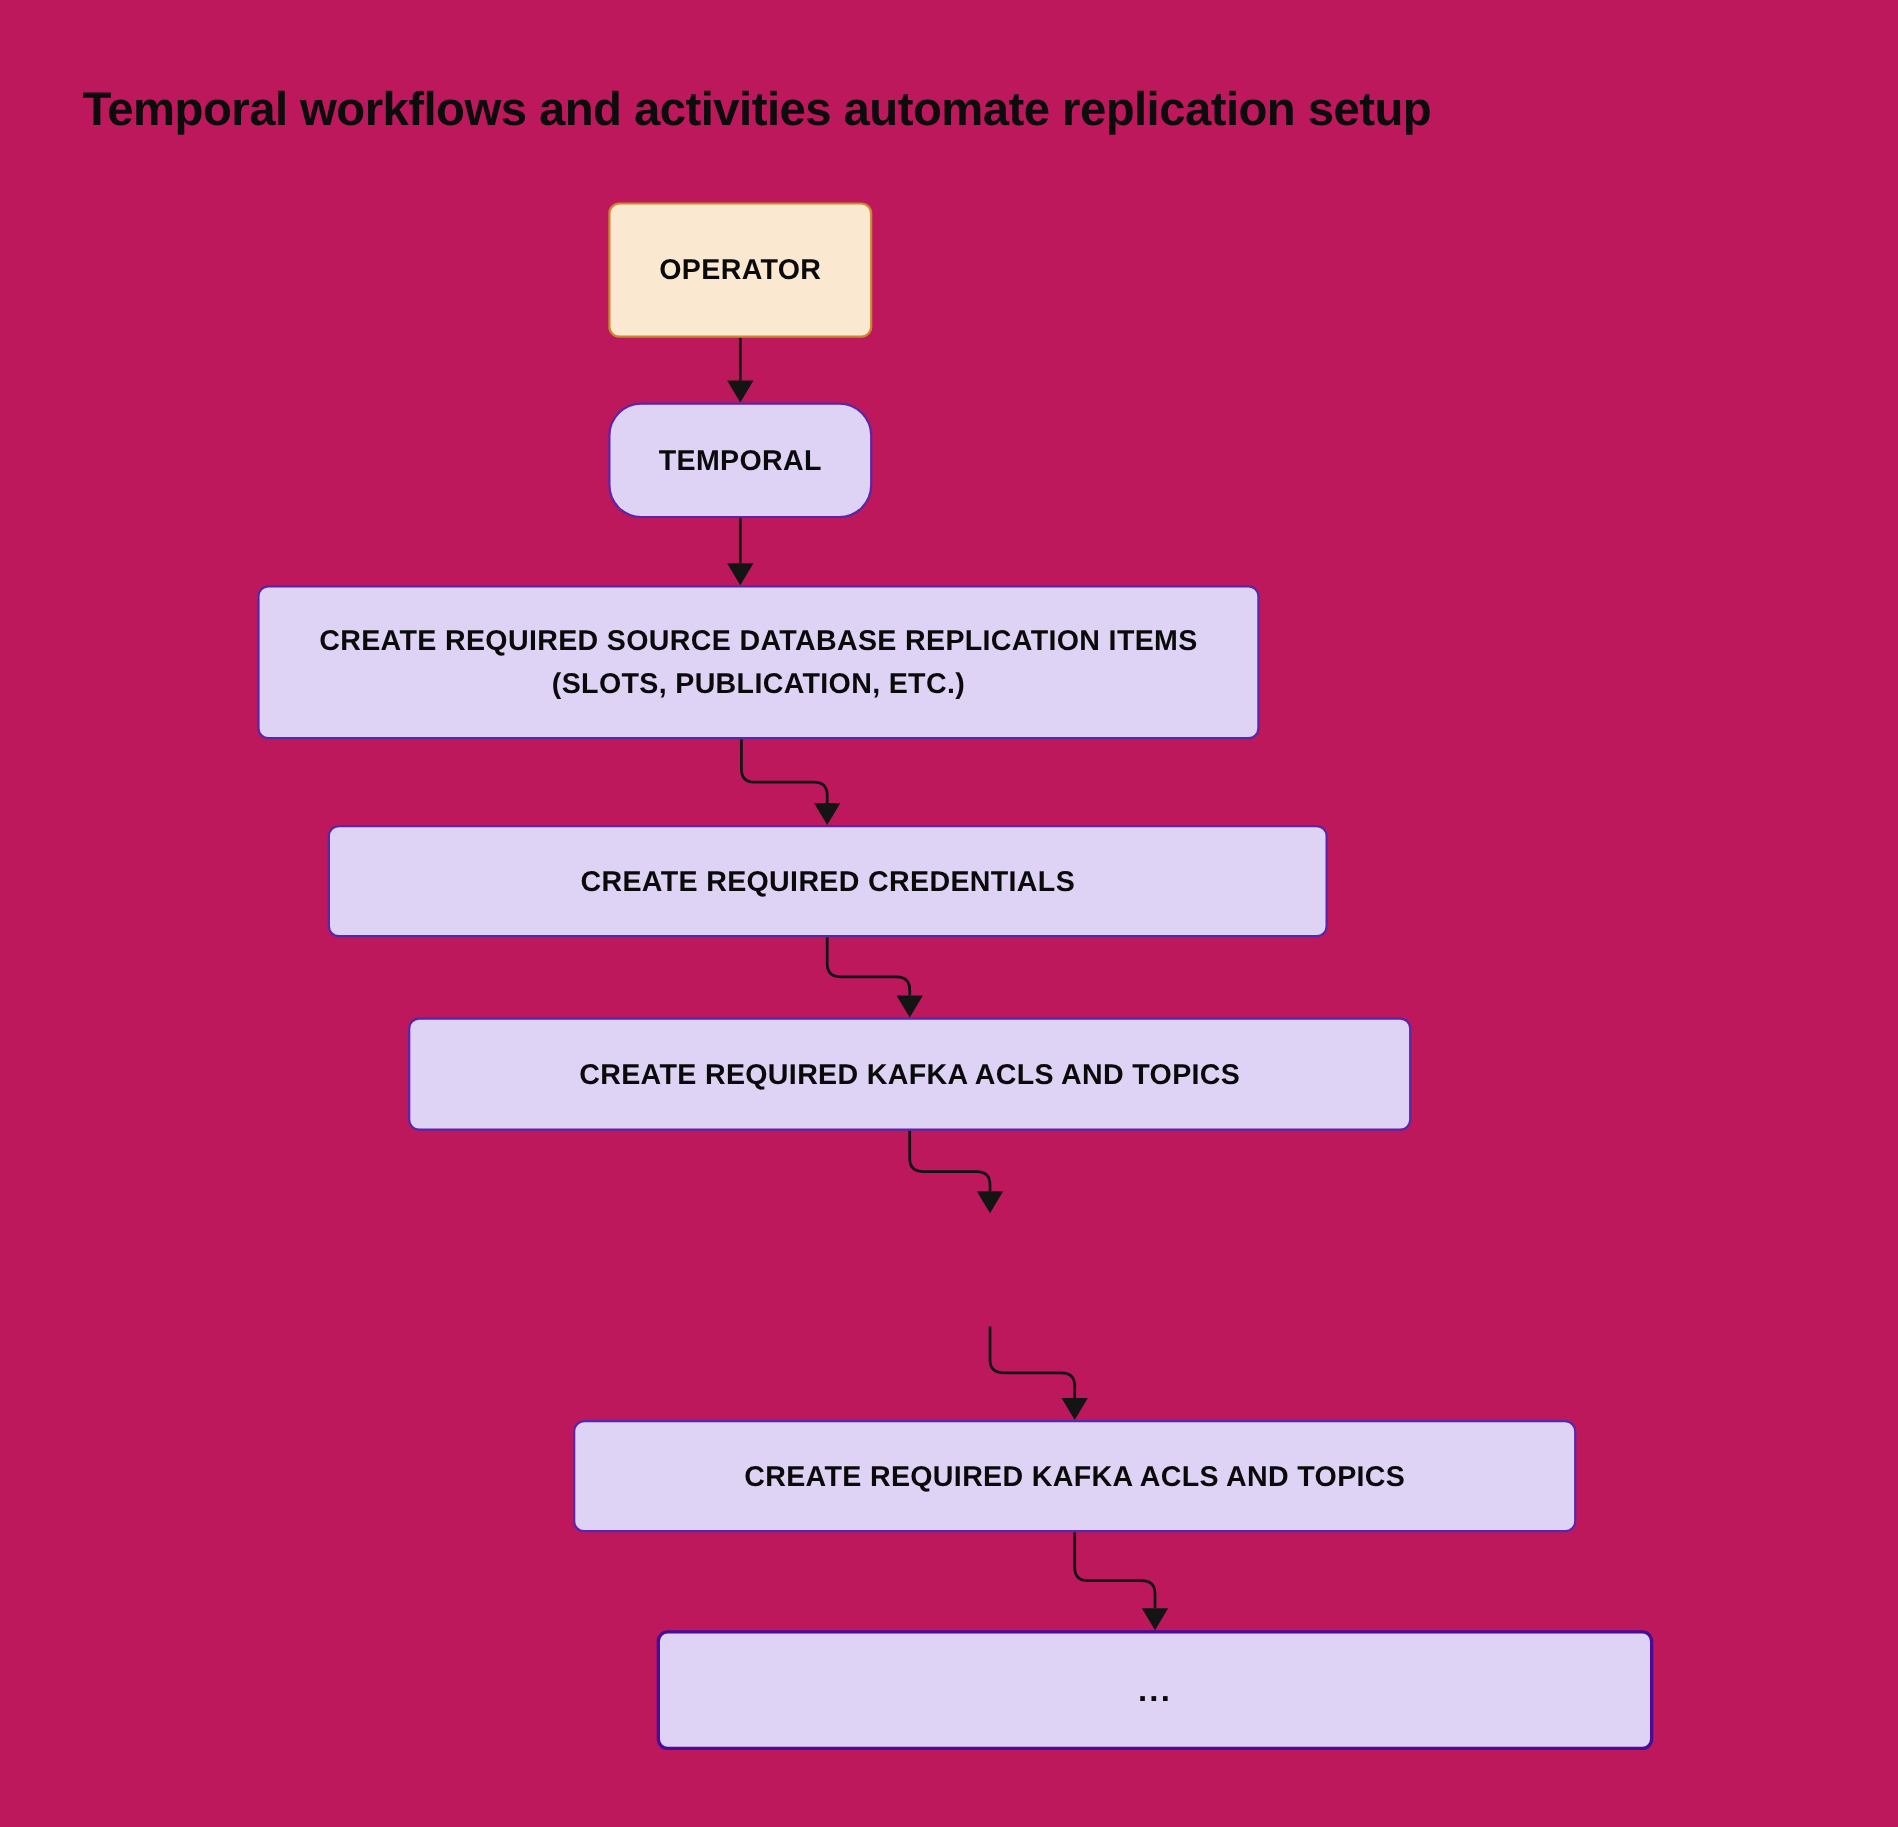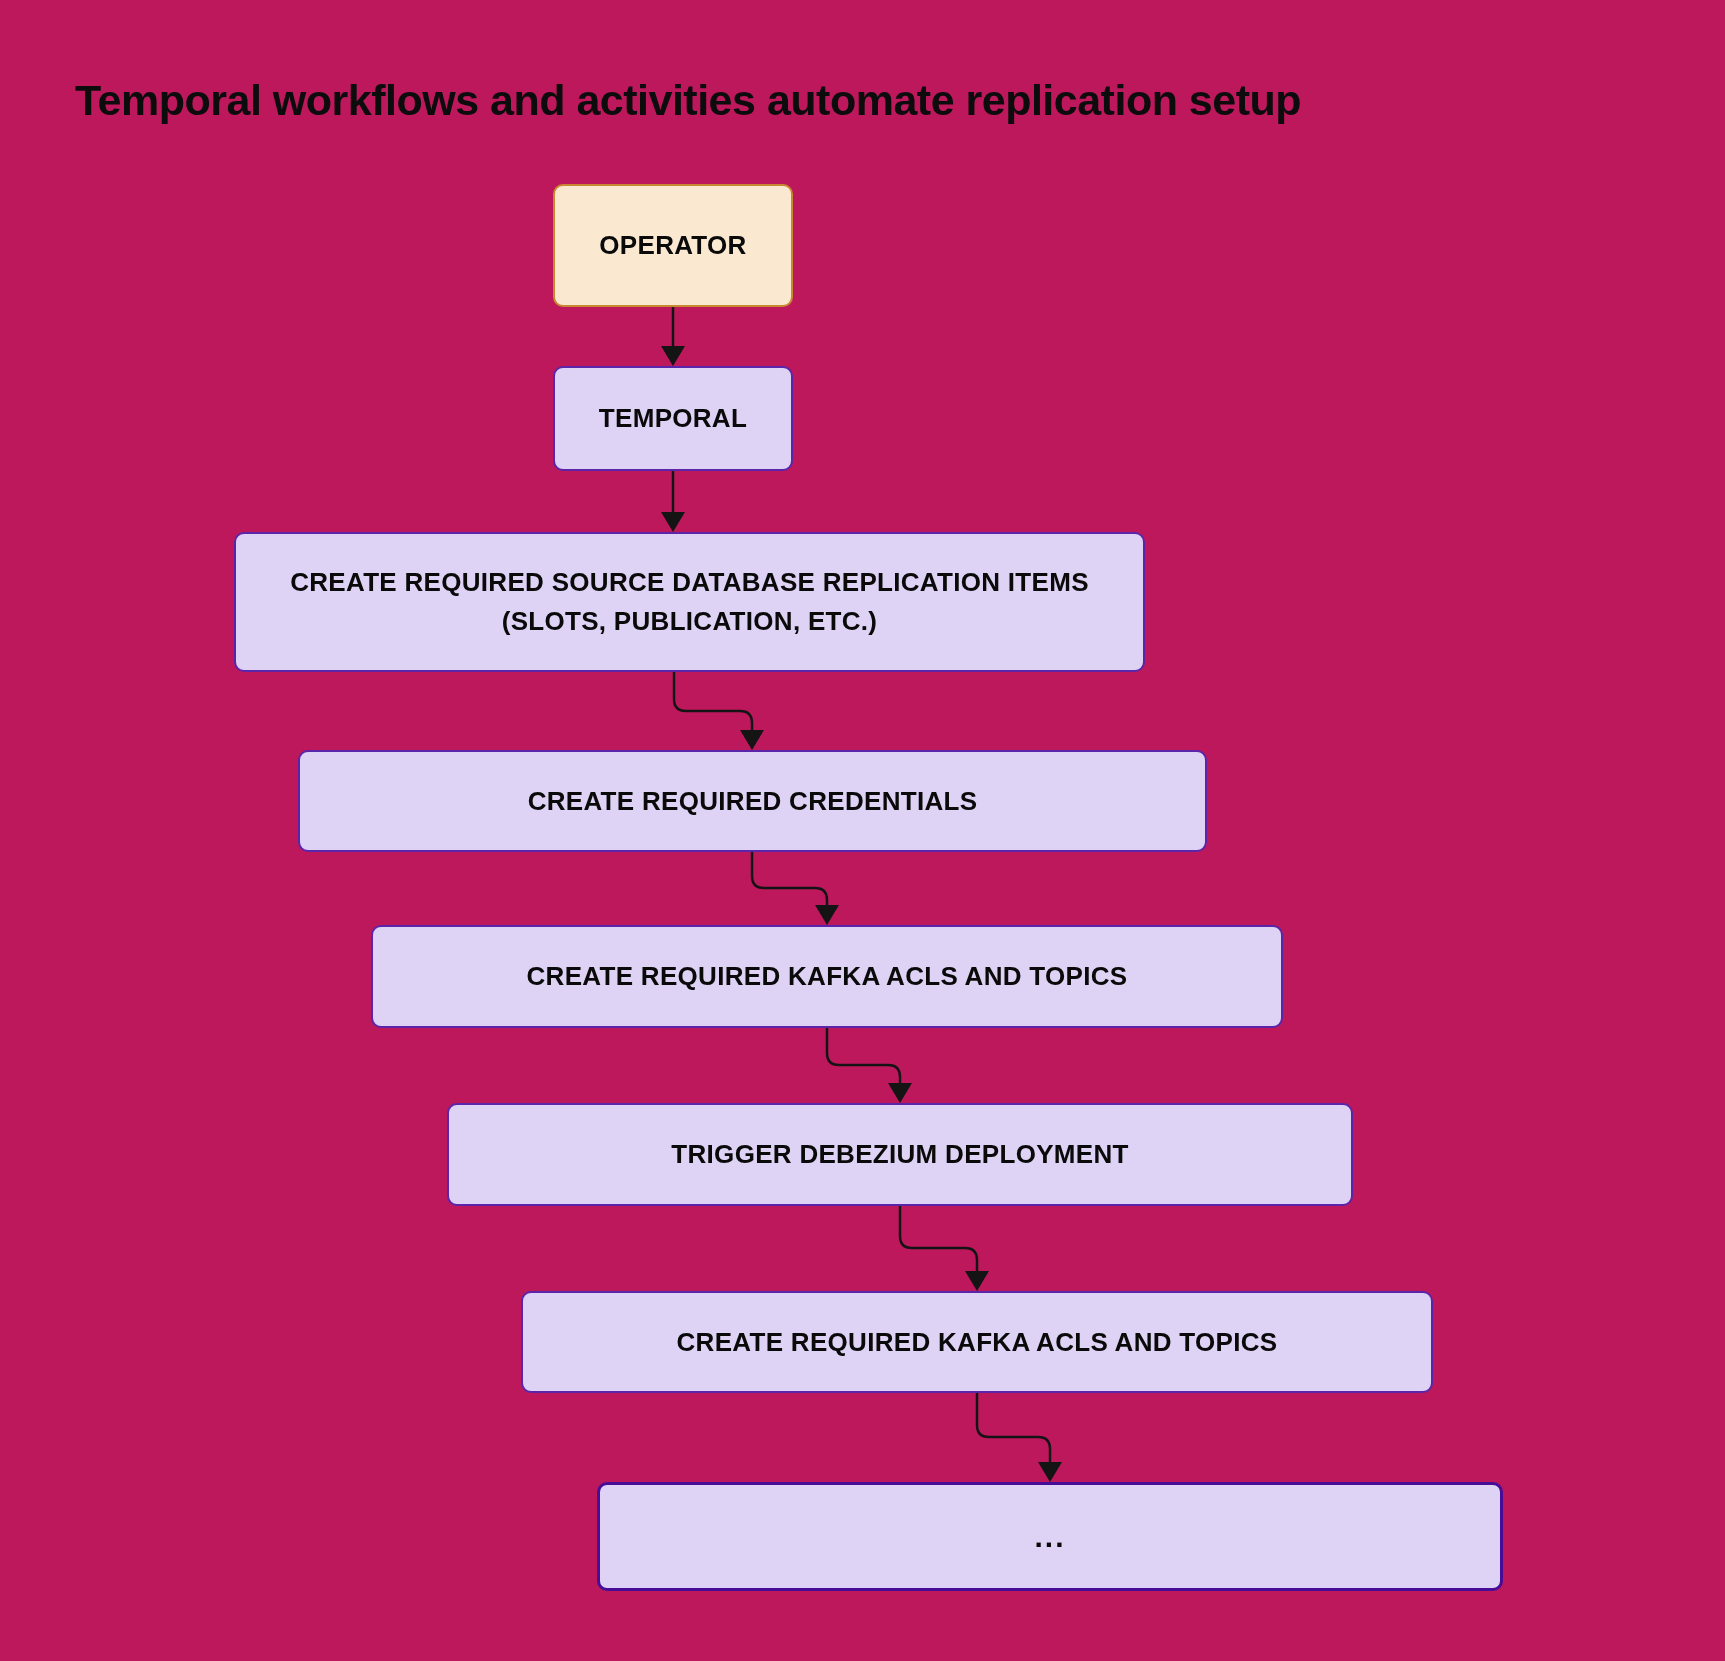--- a/index.html
+++ b/index.html
@@ -110,27 +110,26 @@
     </g>
 
     <g>
       <path d="M977,1393 L977,1425 Q977,1437 989,1437 L1038,1437 Q1050,1437 1050,1449 L1050,1462"></path>
       <polygon points="1038,1462 1062,1462 1050,1482"></polygon>
     </g>
   </svg>
 
   <div class="node node--operator" style="left:553px; top:184px; width:240px; height:123px;">OPERATOR</div>
 
-  <div class="node node--purple" style="left:553px; top:366px; width:240px; height:105px;">TEMPORAL</div>
+  <div class="node node--purple" style="left:553px; top:366px; width:240px; height:105px;border-radius:30px;">TEMPORAL</div>
 
   <div class="node node--purple" style="left:234px; top:532px; width:911px; height:140px;">CREATE REQUIRED SOURCE DATABASE REPLICATION ITEMS (SLOTS, PUBLICATION, ETC.)</div>
 
   <div class="node node--purple" style="left:298px; top:750px; width:909px; height:102px;">CREATE REQUIRED CREDENTIALS</div>
 
   <div class="node node--purple" style="left:371px; top:925px; width:912px; height:103px;">CREATE REQUIRED KAFKA ACLS AND TOPICS</div>
 
-  <div class="node node--purple" style="left:447px; top:1103px; width:906px; height:103px;">TRIGGER DEBEZIUM DEPLOYMENT</div>
 
   <div class="node node--purple" style="left:521px; top:1291px; width:912px; height:102px;">CREATE REQUIRED KAFKA ACLS AND TOPICS</div>
 
   <div class="node node--purple-dark node--ellipsis" style="left:597px; top:1482px; width:906px; height:109px;">...</div>
 
 </div>
 
 </body></html>

